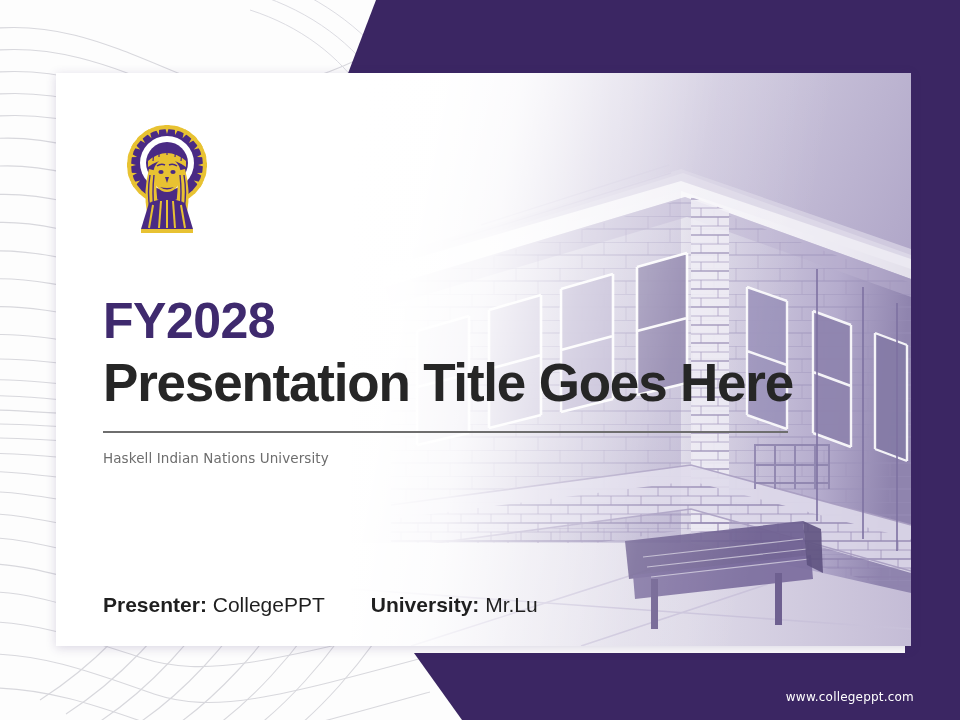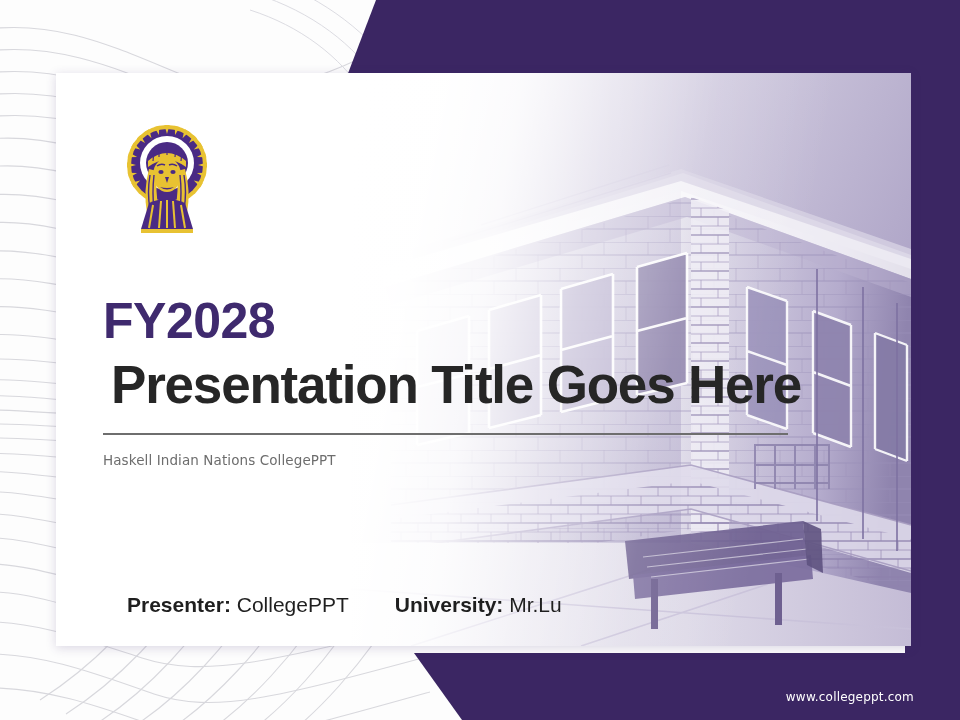--- a/index.html
+++ b/index.html
@@ -92,21 +92,21 @@
     line-height: 1.05;
     margin: 0 0 6px 0;
     white-space: nowrap;
   }
   .main-title {
     font-size: 53px;
     font-weight: bold;
     color: #262626;
     letter-spacing: -1.2px;
     line-height: 1.08;
-    margin: 8px;
+    margin: 0;
     white-space: nowrap;
   }
   .rule {
     margin-top: 20px;
     width: 685px;
     height: 2px;
     background: #6e6e6e;
   }
   .subtitle {
     margin-top: 17px;
@@ -118,21 +118,20 @@
 
   
   .presenter-row {
     position: absolute;
     left: 47px;
     top: 520px;
     display: flex;
     align-items: flex-start;
     gap: 46px;
     white-space: nowrap;
-    margin-left: 24px;
   }
   .meta-item {
     font-size: 21px;
     color: #1f1f1f;
   }
   .meta-item .label { font-weight: bold; }
   .meta-item .value { font-weight: normal; }
 
   
   .footer-url {
@@ -443,21 +442,21 @@
           <path d="M62,88 L66,111"></path>
         </g>
         <path d="M22,112 L74,112 L74,116 L22,116 Z" fill="#e8c232"></path>
       </svg>
     </div>
 
     <div class="text-block">
       <div class="fy-line">FY2028</div>
       <div class="main-title">Presentation Title Goes Here</div>
       <div class="rule"></div>
-      <div class="subtitle">Haskell Indian Nations CollegePPT</div>
+      <div class="subtitle">Haskell Indian Nations University</div>
     </div>
 
     <div class="presenter-row">
       <div class="meta-item">
         <span class="label">Presenter:</span>
         <span class="value">CollegePPT</span>
       </div>
       <div class="meta-item">
         <span class="label">University:</span>
         <span class="value">Mr.Lu</span>

